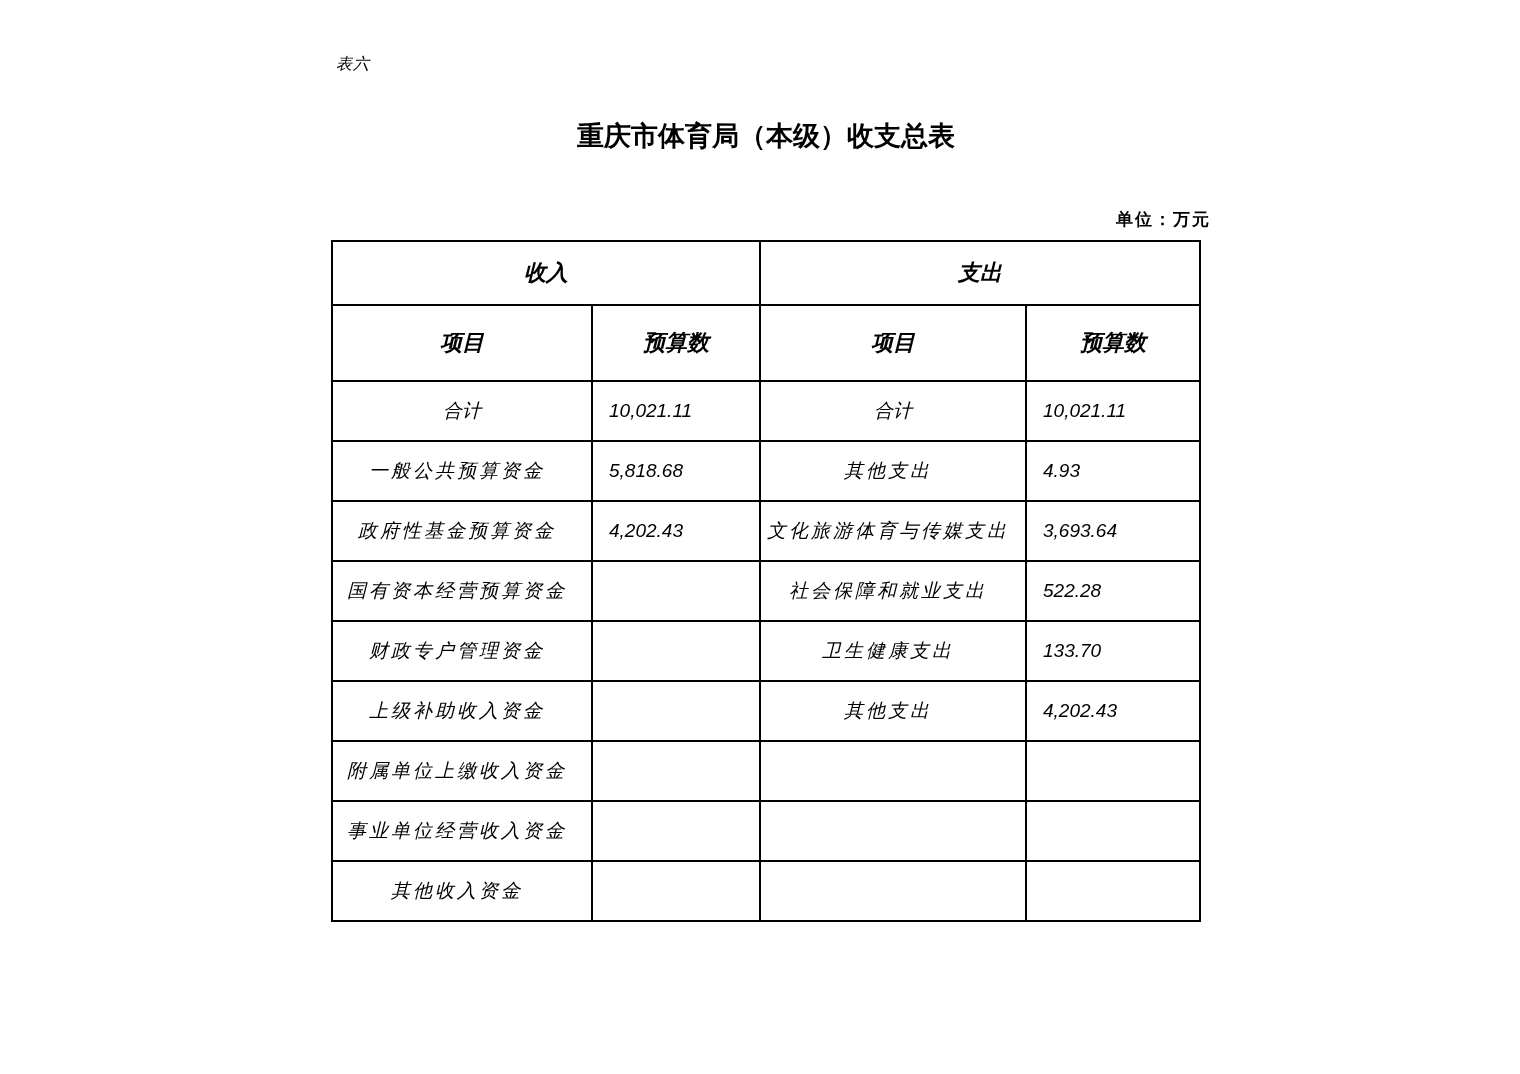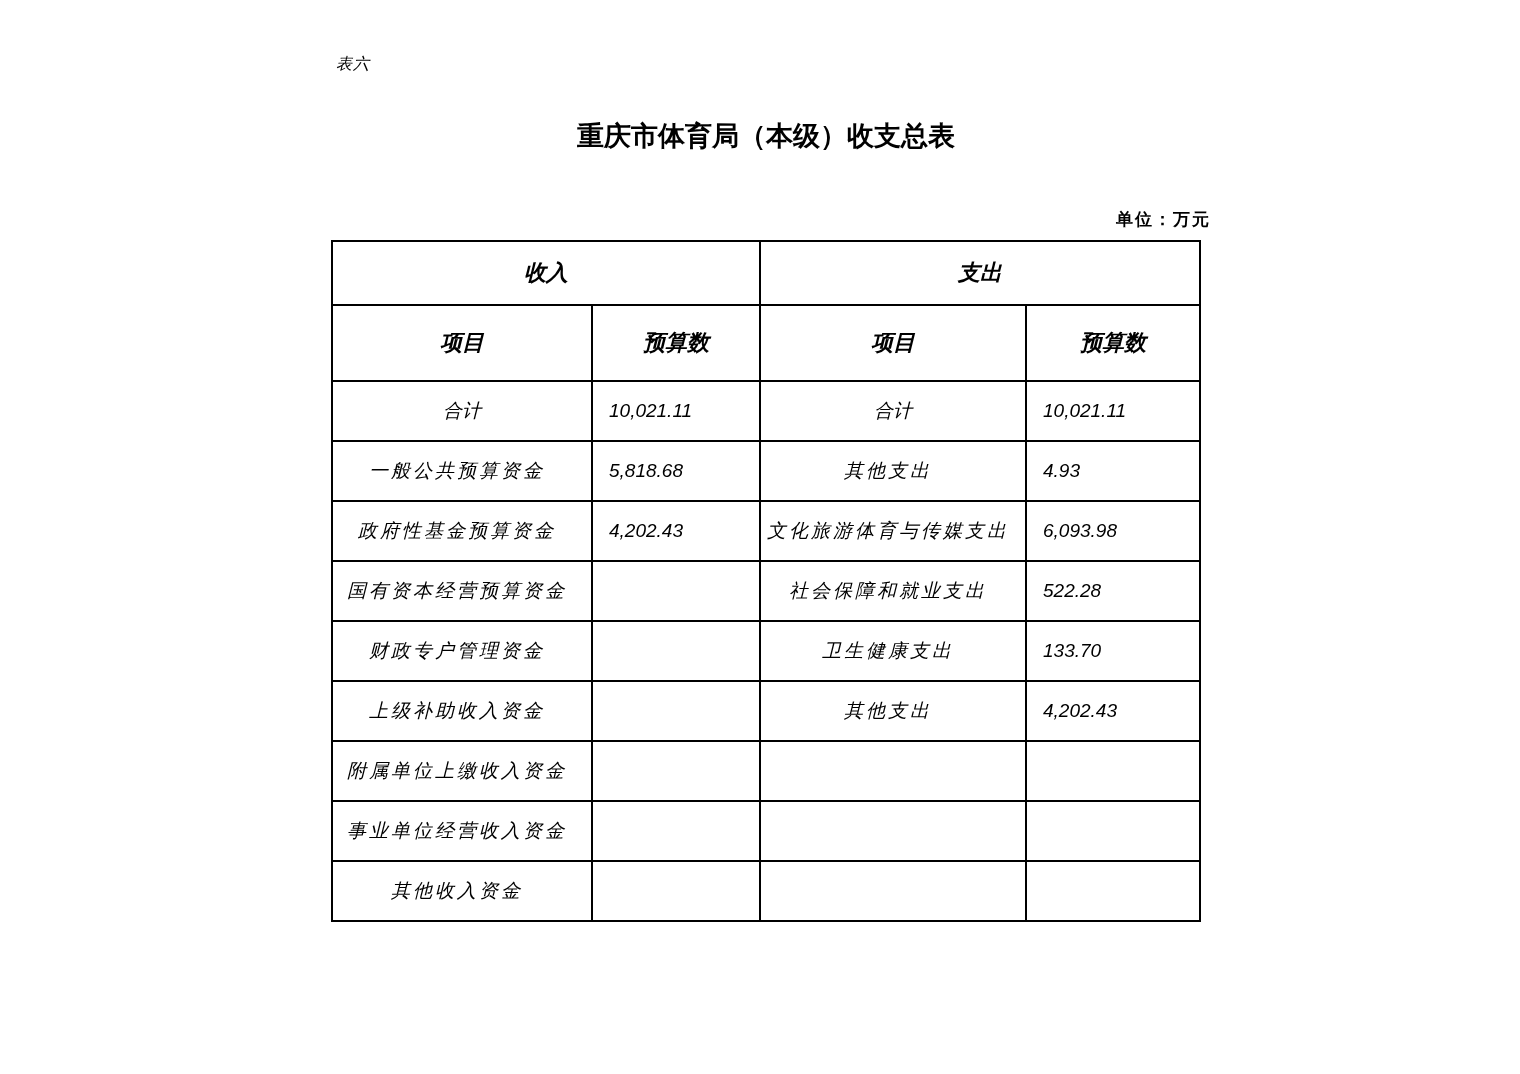--- a/index.html
+++ b/index.html
@@ -51,21 +51,21 @@
   <tr class="row">
     <td class="item">一般公共预算资金</td>
     <td class="num">5,818.68</td>
     <td class="item">其他支出</td>
     <td class="num">4.93</td>
   </tr>
   <tr class="row">
     <td class="item">政府性基金预算资金</td>
     <td class="num">4,202.43</td>
     <td class="item">文化旅游体育与传媒支出</td>
-    <td class="num">6,093.98</td>
+    <td class="num">3,693.64</td>
   </tr>
   <tr class="row">
     <td class="item">国有资本经营预算资金</td>
     <td class="num"></td>
     <td class="item">社会保障和就业支出</td>
     <td class="num">522.28</td>
   </tr>
   <tr class="row">
     <td class="item">财政专户管理资金</td>
     <td class="num"></td>

